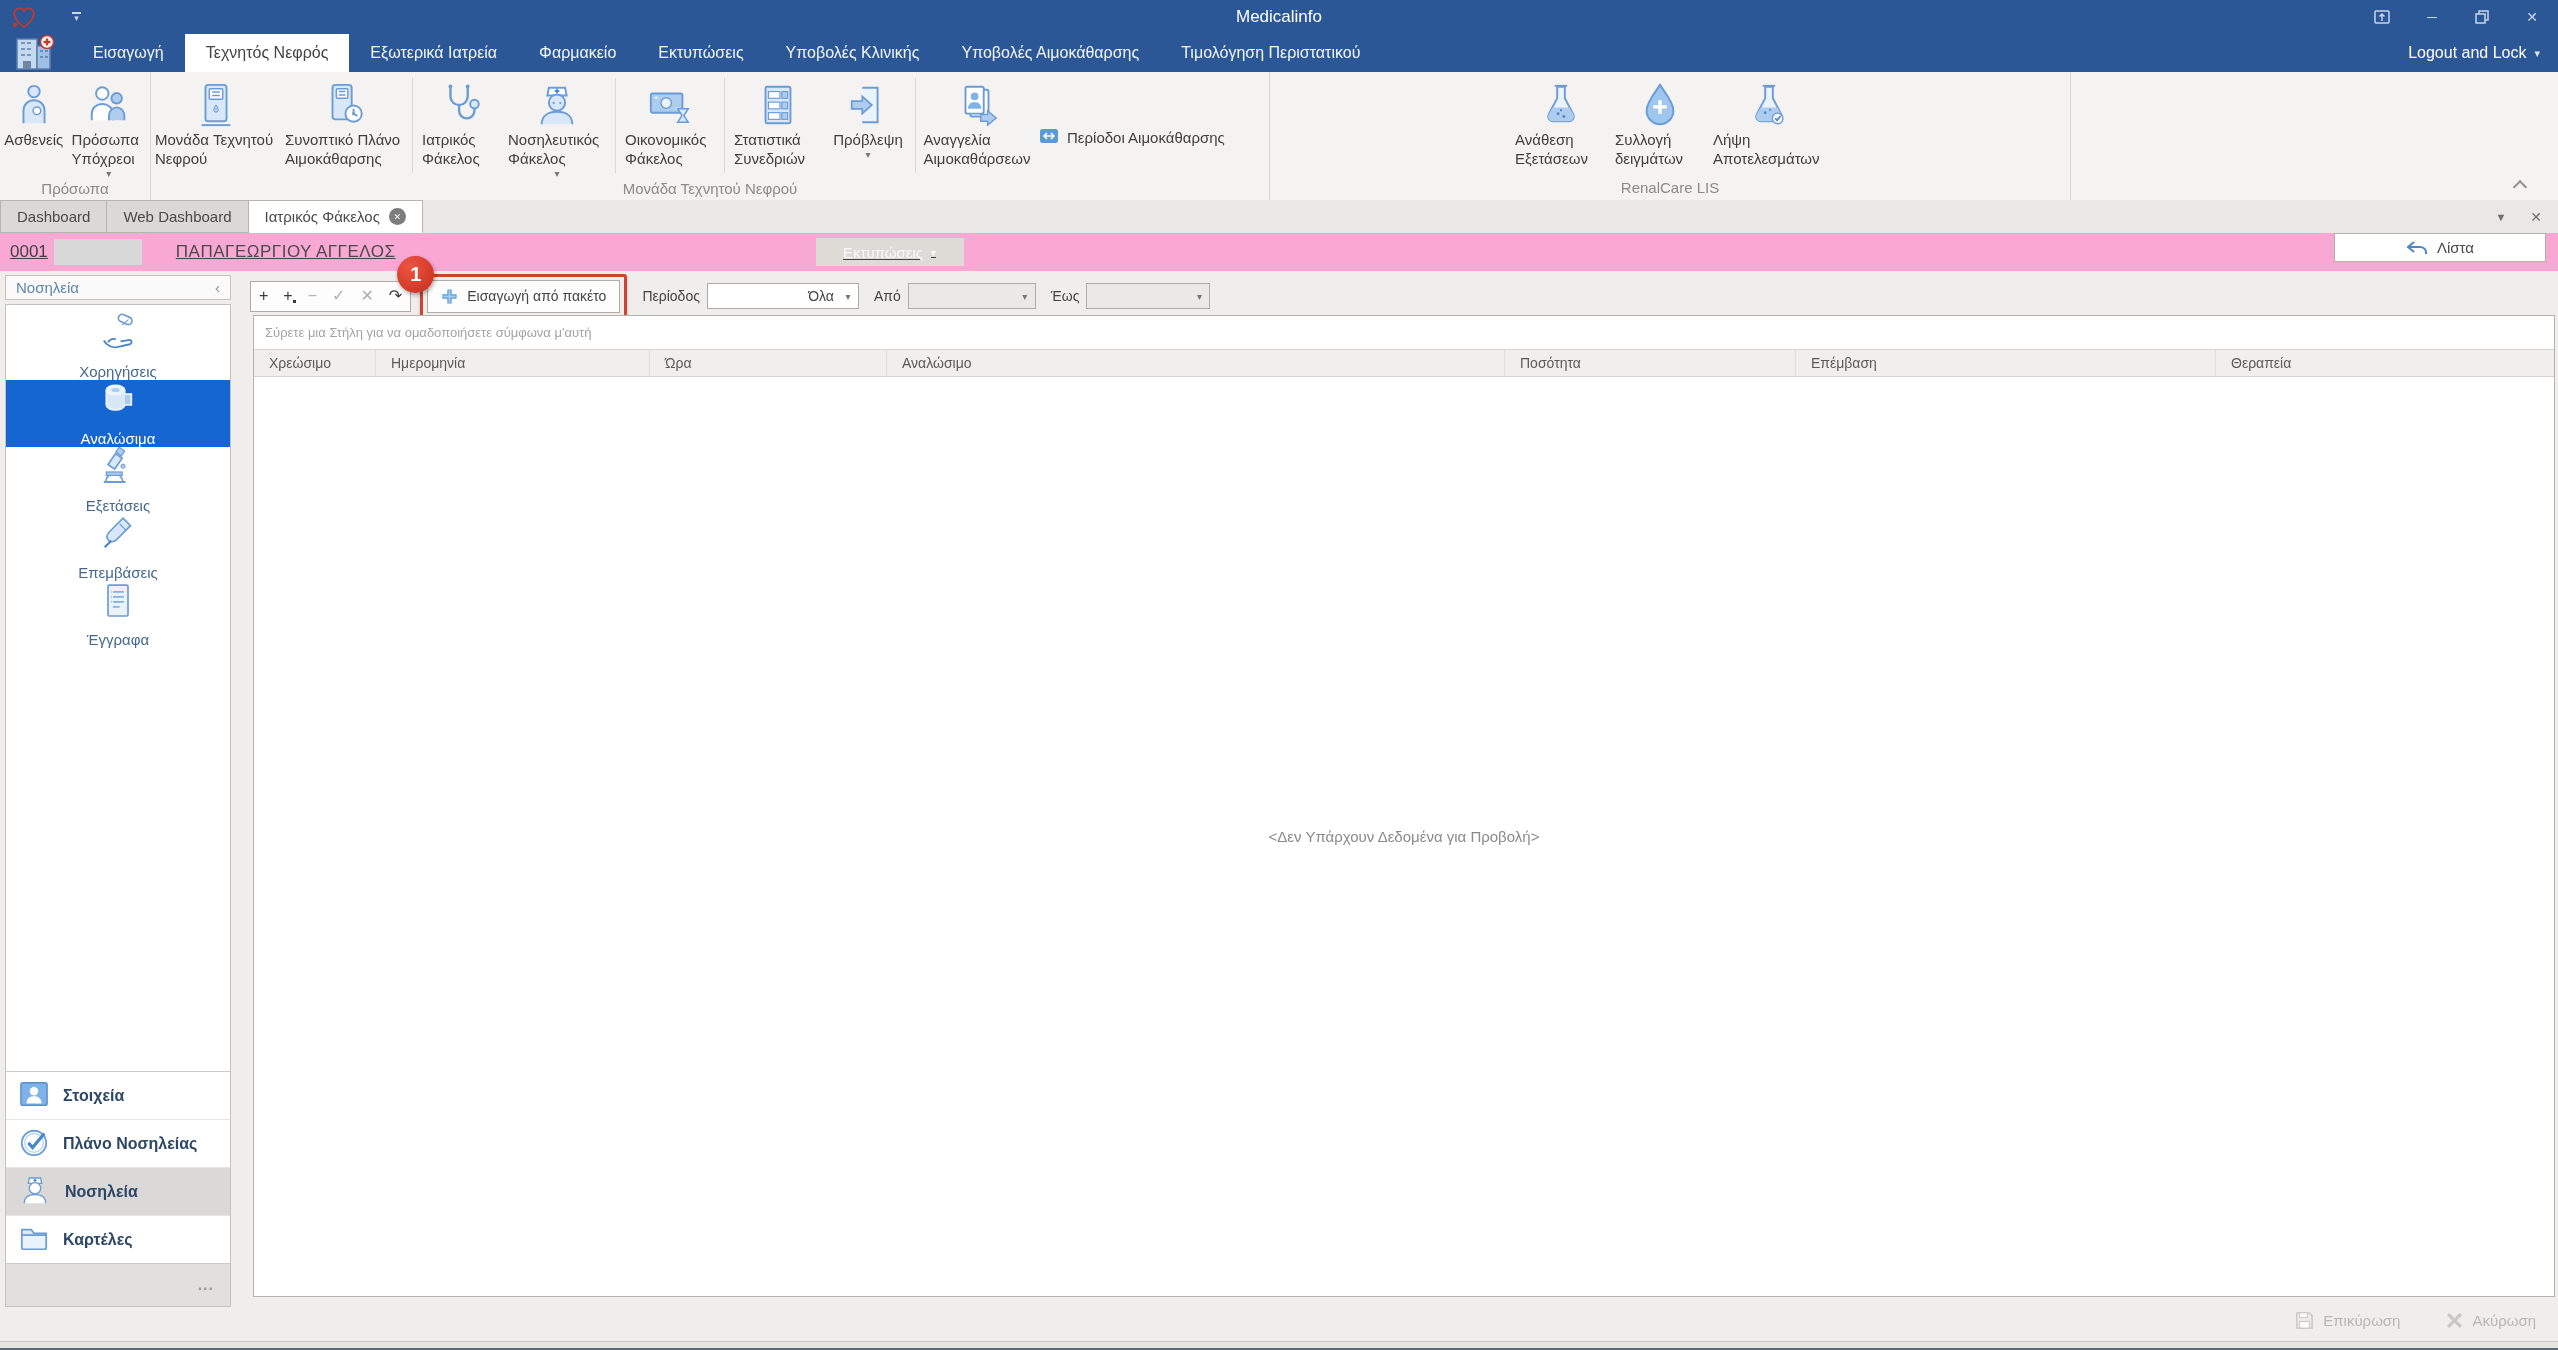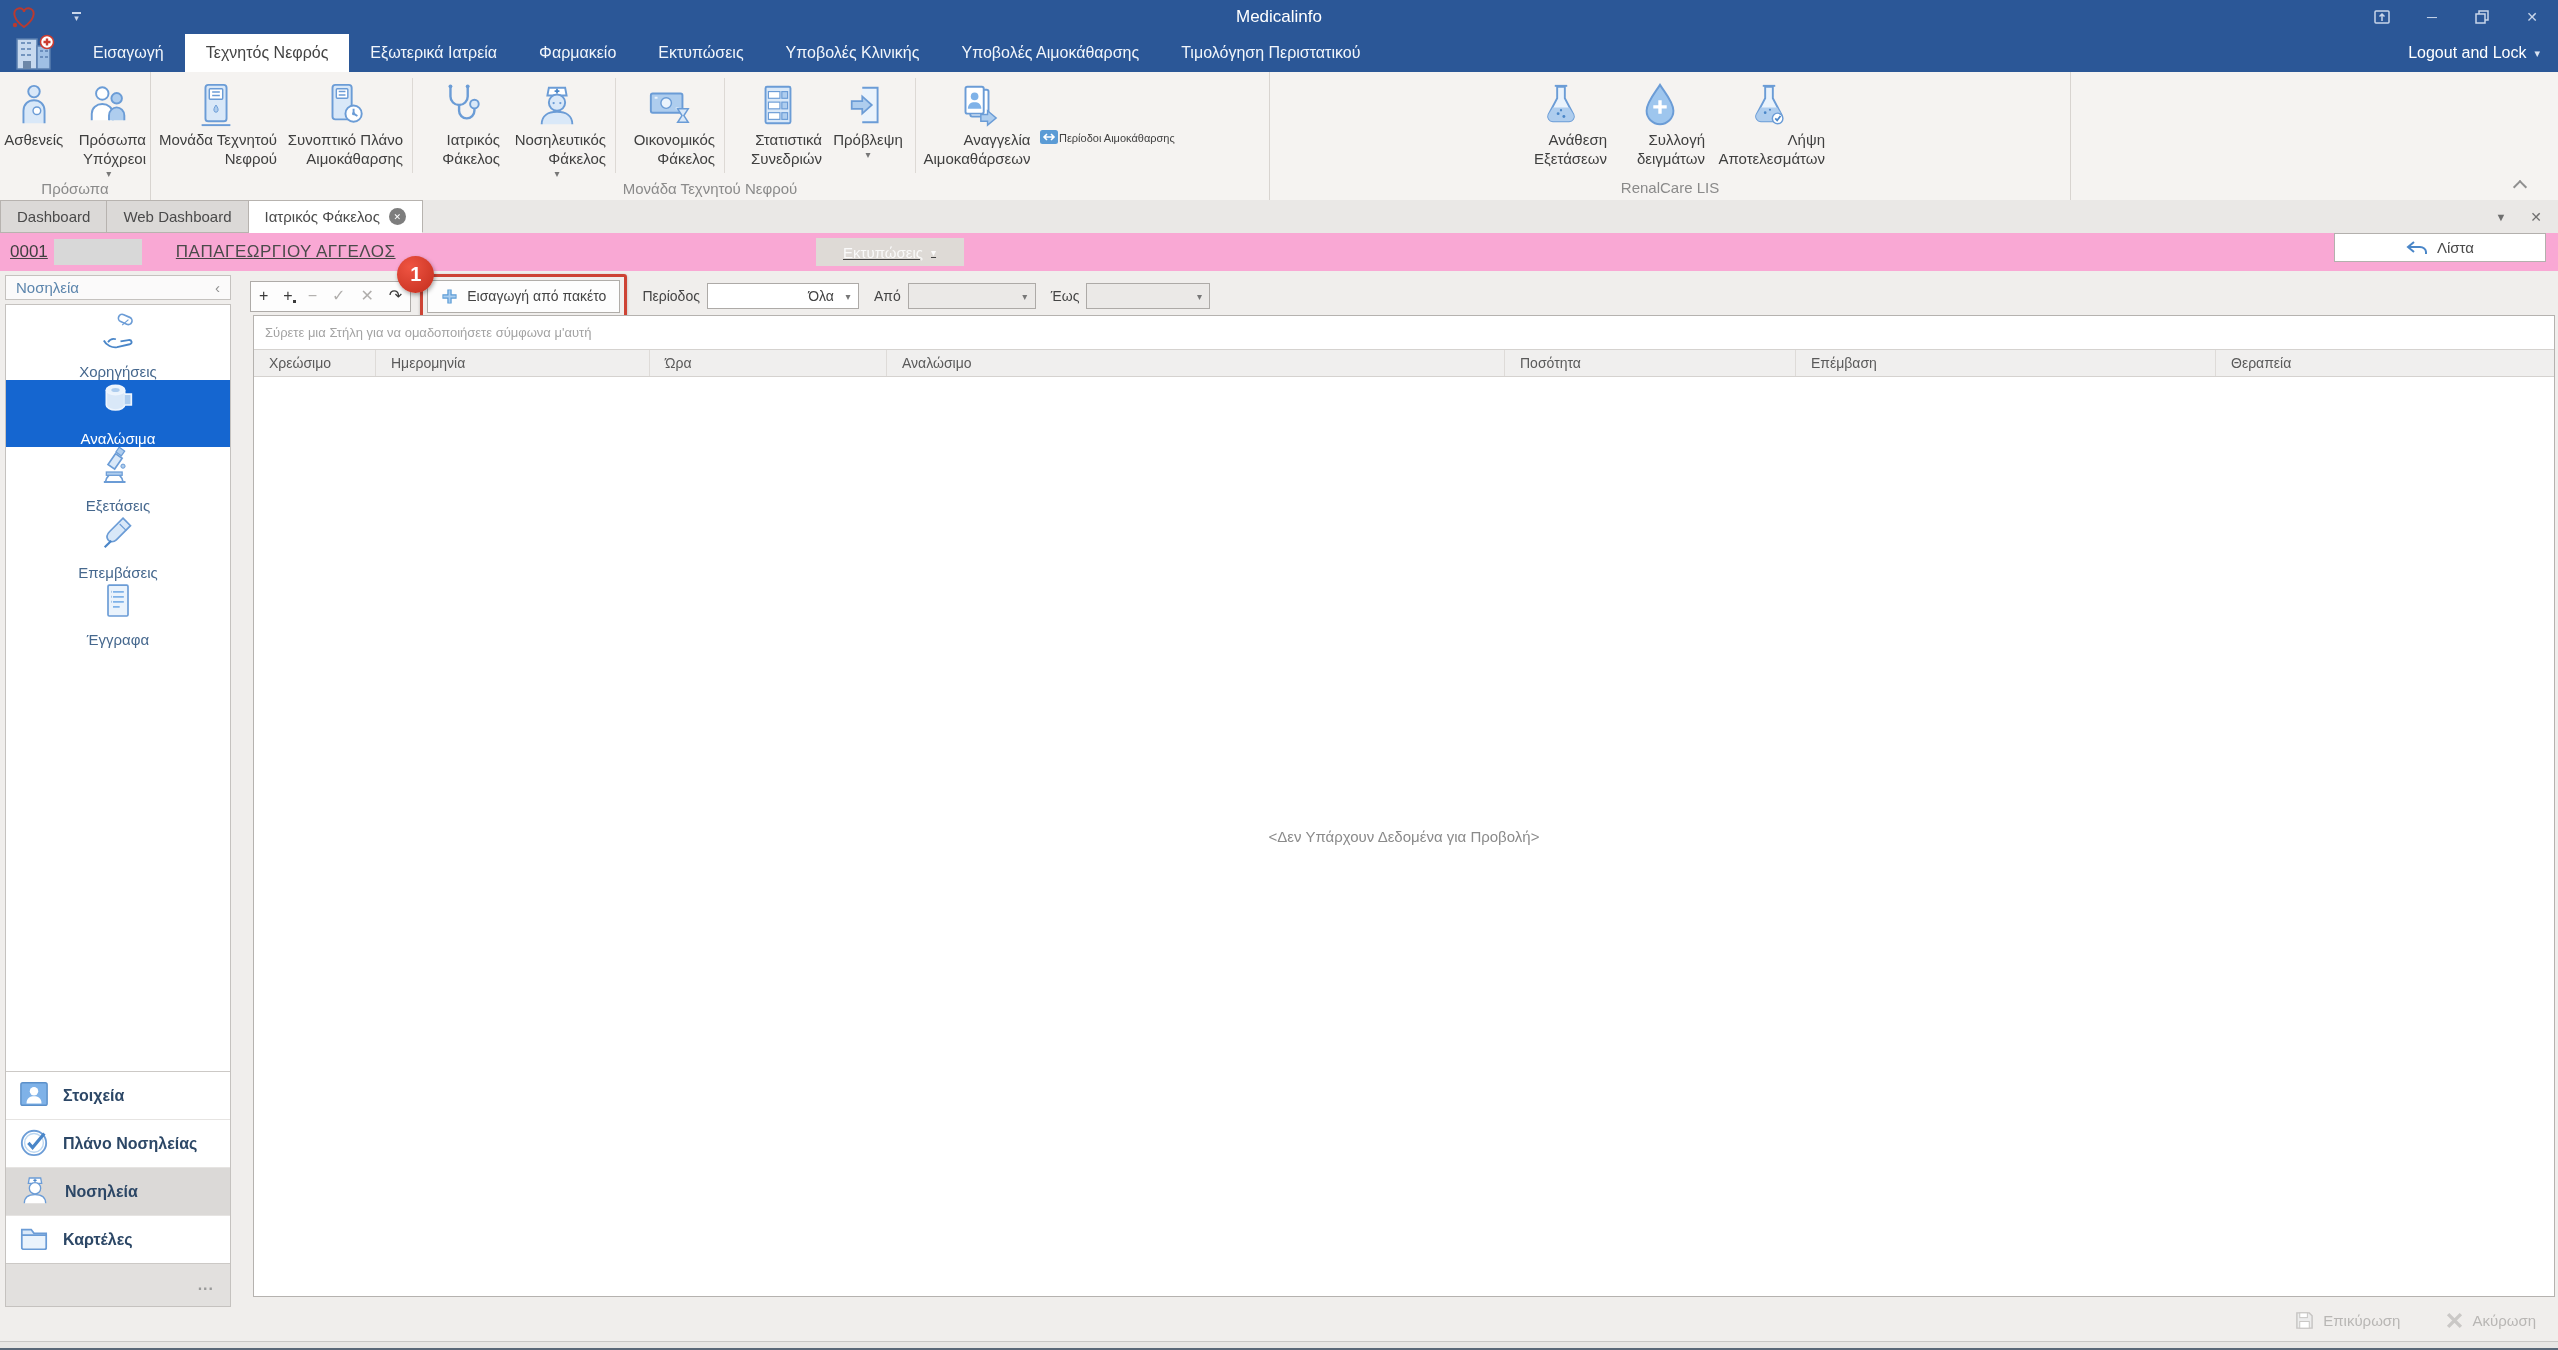--- a/index.html
+++ b/index.html
@@ -20,24 +20,24 @@
   .rtab.active{background:#ffffff;color:#444;}
   .logout{margin-left:auto;display:flex;align-items:center;gap:8px;color:#ffffff;font-size:16px;padding-right:18px;}
   .logout .dd{font-size:11px;color:#dbe4f2;}
   
   .rbody{position:absolute;left:0;top:72px;width:100%;height:128px;background:#f5f3f1;border-bottom:1px solid #d2cecb;display:flex;}
   .rgroup{display:flex;flex-direction:column;padding-top:4px;position:relative;border-right:1px solid #d8d4d0;}
   .rrow{display:flex;align-items:flex-start;flex:1;}
   .rglabel{height:22px;text-align:center;color:#8a8a8a;font-size:15px;line-height:20px;}
   .rbtn{display:flex;flex-direction:column;align-items:center;padding:4px 4px 0 4px;cursor:default;}
   .rbtn .ric{height:50px;display:flex;align-items:center;justify-content:center;}
-  .rbtn .rlab{font-size:15px;line-height:19px;text-align:right;color:#3f3f3f;}
+  .rbtn .rlab{font-size:15px;line-height:19px;text-align:left;color:#3f3f3f;}
   .rbtn .dd{font-size:10px;color:#777;}
   .vsep{width:1px;background:#ddd9d5;align-self:stretch;margin:2px 5px 6px 5px;}
-  .smallbtn{display:flex;align-items:center;gap:0;align-self:center;margin-top:20px;padding:4px 6px;font-size:11px;color:#3f3f3f;white-space:nowrap;}
+  .smallbtn{display:flex;align-items:center;gap:8px;align-self:center;margin-top:20px;padding:4px 6px;font-size:15px;color:#3f3f3f;white-space:nowrap;}
   .ribbon-collapse{position:absolute;right:32px;bottom:10px;width:11px;height:11px;}
   .ribbon-collapse i{display:block;width:8px;height:8px;border-top:2px solid #8f8f8f;border-right:2px solid #8f8f8f;transform:rotate(-45deg);margin-top:3px;}
   
   .tabstrip{position:absolute;left:0;top:200px;width:100%;height:33px;background:#eae8e6;display:flex;align-items:stretch;border-bottom:1px solid #e2e0de;}
   .dtab{display:flex;align-items:center;gap:9px;padding:0 16px;background:#dbd9d7;border:1px solid #b7b3af;border-left:none;font-size:15px;color:#4a4a4a;}
   .dtab:first-child{border-left:1px solid #b7b3af;}
   .dtab.active{background:#ffffff;border-bottom-color:#ffffff;}
   .tabclose{width:17px;height:17px;border-radius:50%;background:#7d7d7d;color:#ffffff;font-size:9px;display:flex;align-items:center;justify-content:center;}
   .ts-right{margin-left:auto;display:flex;align-items:center;gap:24px;padding-right:16px;color:#6f6f6f;}
   .ts-right .g1{font-size:11px;} .ts-right .g2{font-size:14px;}

